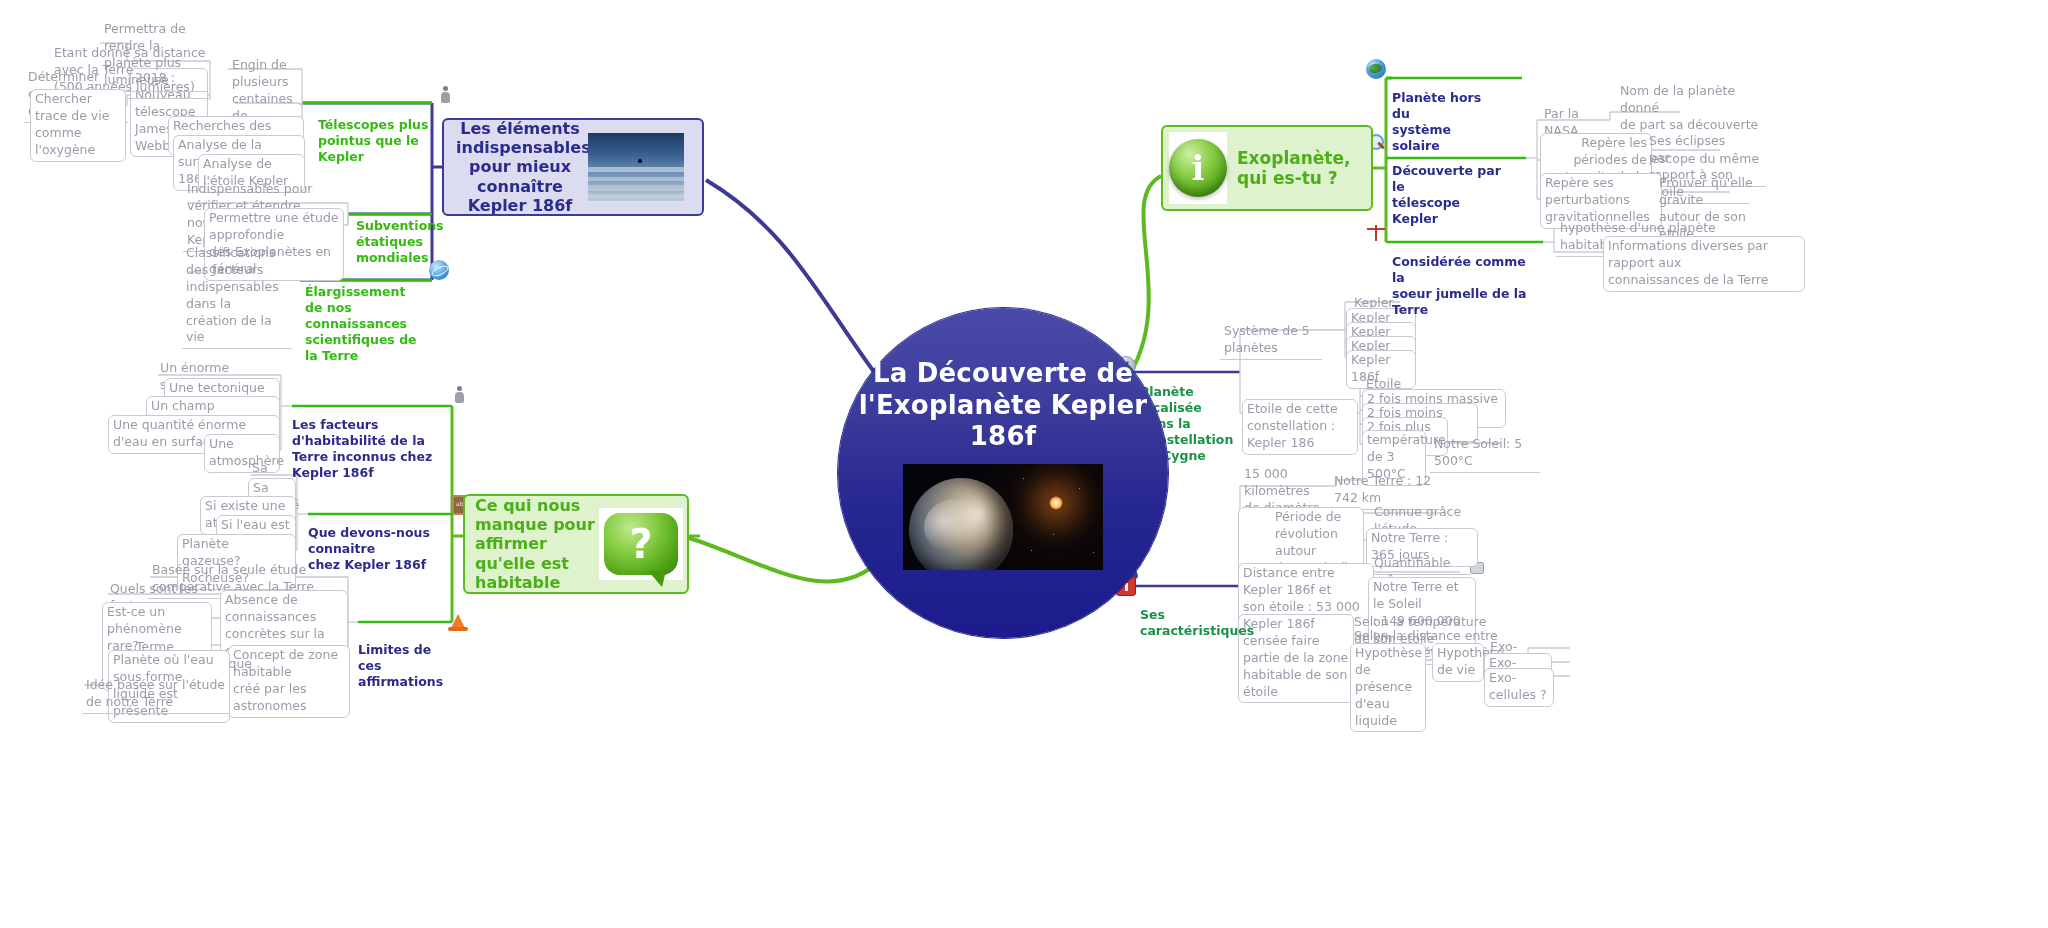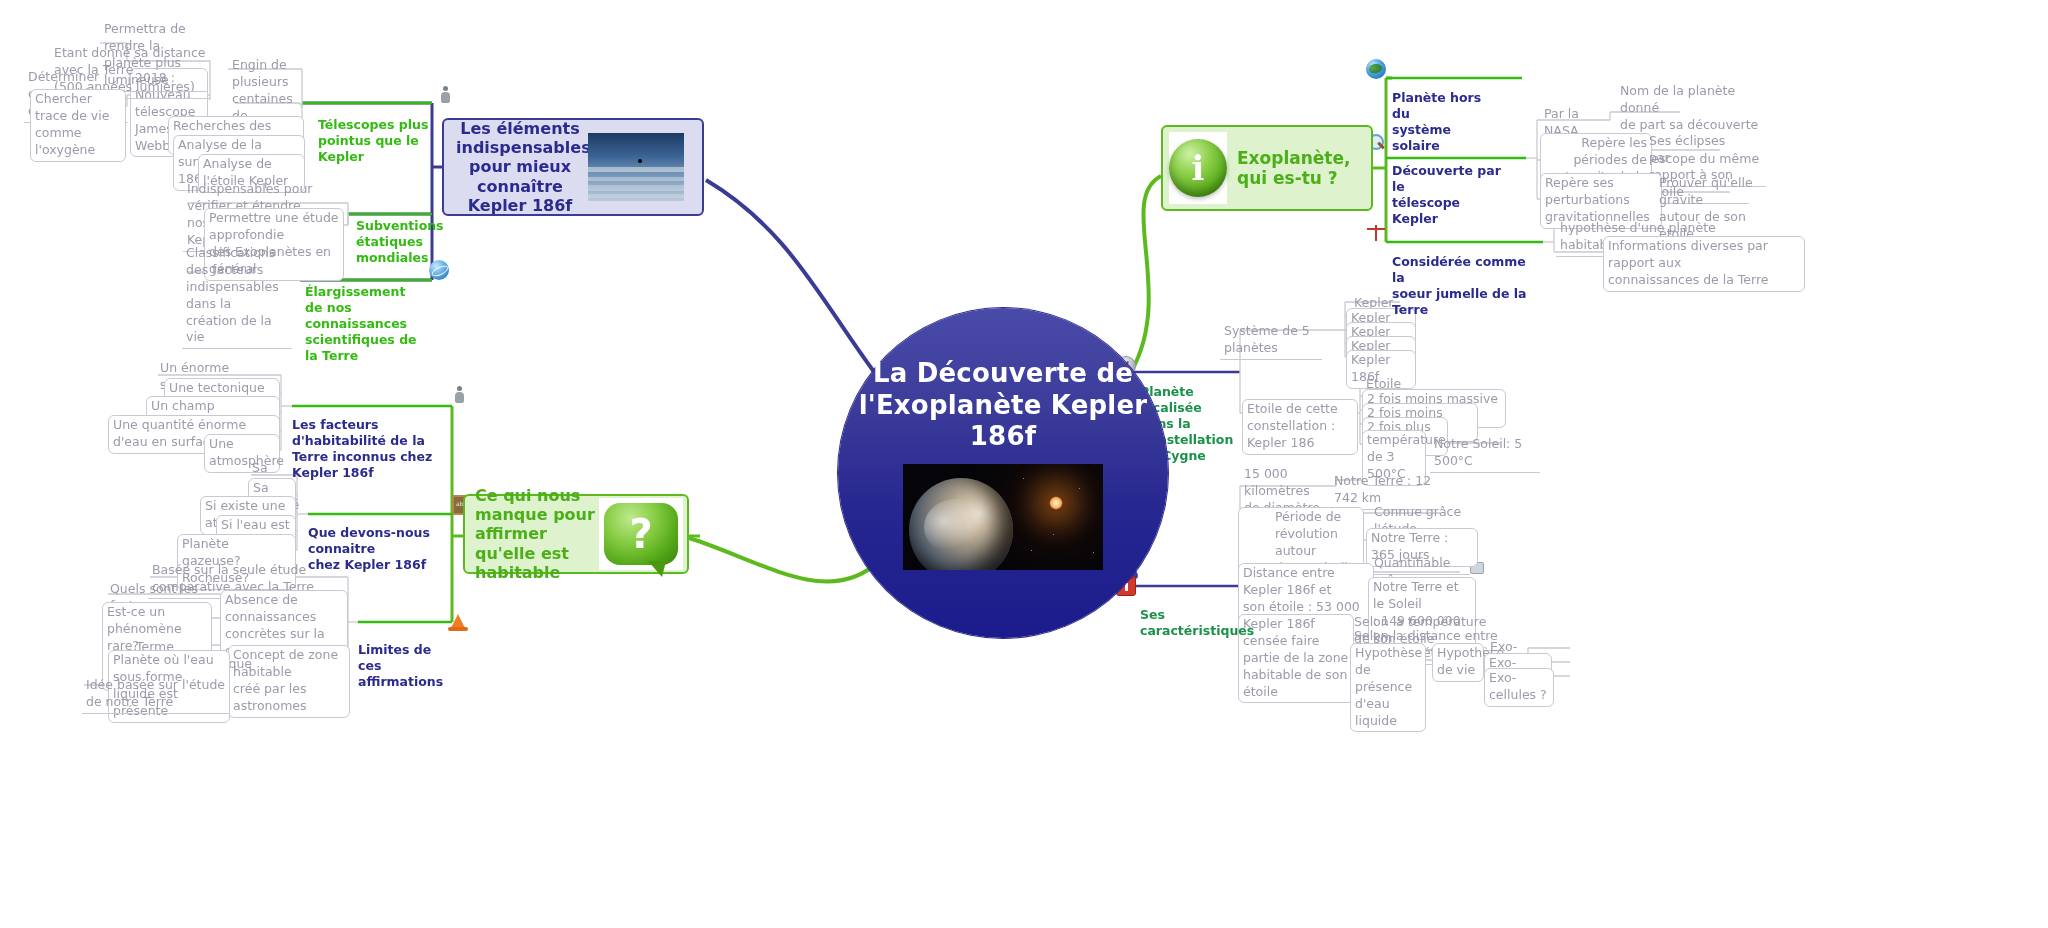--- a/index.html
+++ b/index.html
@@ -74,21 +74,21 @@
   #topic-exo .info-ball {
     width:58px; height:58px; border-radius:50%;
     background:radial-gradient(circle at 36% 26%, #cdf0a6 0%, #8ed04b 35%, #56a81b 70%, #3f7f12 100%);
     box-shadow:inset 0 -5px 10px rgba(0,0,0,.25), 0 2px 4px rgba(0,0,0,.25);
     display:flex; align-items:center; justify-content:center;
     color:#fff; font-weight:bold; font-size:34px; font-family:"DejaVu Serif", serif; line-height:1;
   }
   #topic-exo .tlabel { font-size:17px; margin-left:10px; }
 
   
-  #topic-manque { left:463px; top:494px; width:226px; height:80px; padding:0 4px 0 10px; }
+  #topic-manque { left:463px; top:494px; width:226px; height:100px; padding:0 4px 0 10px; }
   #topic-manque .tlabel { font-size:16px; width:124px; }
   #topic-manque .q-ic { width:84px; height:72px; background:#fff; display:flex; align-items:center; justify-content:center; position:relative;}
   #topic-manque .q-bub {
     width:74px; height:62px; border-radius:16px;
     background:radial-gradient(circle at 36% 24%, #bfe98f 0%, #86cc42 38%, #4fa414 74%, #3c8110 100%);
     display:flex; align-items:center; justify-content:center;
     color:#fff; font-weight:bold; font-size:40px; line-height:1; position:relative;
   }
   #topic-manque .q-bub::after{
     content:""; position:absolute; right:12px; bottom:-12px; width:0; height:0;

